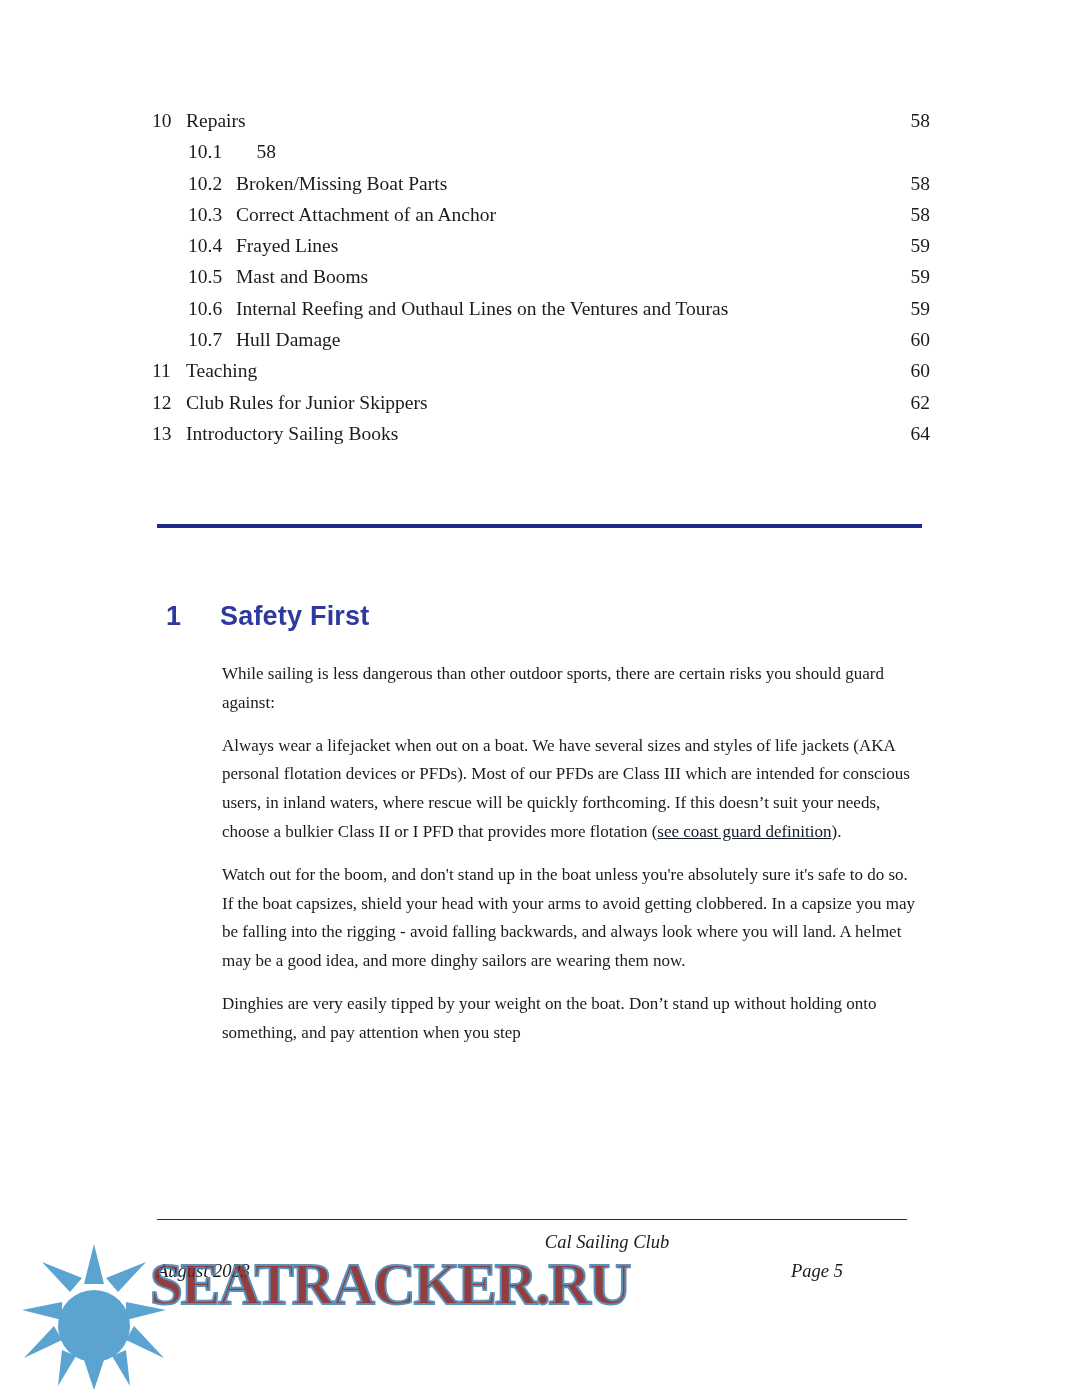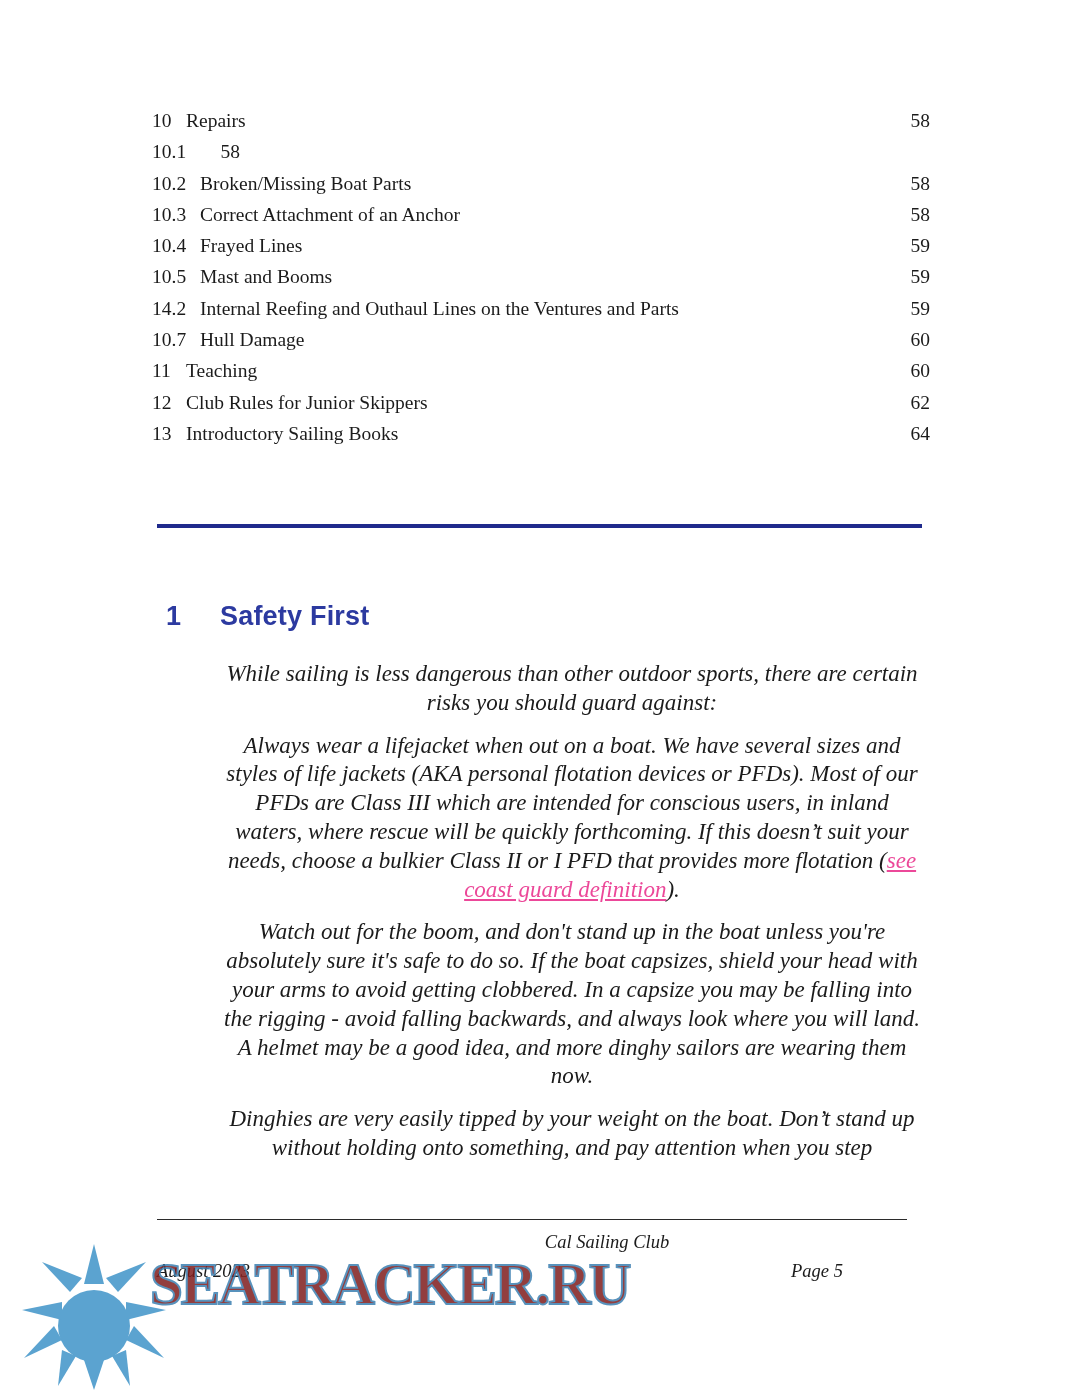--- a/index.html
+++ b/index.html
@@ -35,20 +35,21 @@
     line-height: 31.3px;
     color: #1b1b1b;
   }
   .toc-num {
     width: 34px;
     flex: 0 0 auto;
     text-align: left;
   }
   .toc-num.lvl2 {
     width: 48px;
+    margin-left: 36px;
   }
   .toc-title {
     flex: 1 1 auto;
     white-space: nowrap;
     overflow: hidden;
     text-overflow: ellipsis;
   }
   .toc-page {
     flex: 0 0 auto;
     width: 40px;
@@ -88,29 +89,28 @@
   }
 
   
   .body {
     position: absolute;
     left: 222px;
     top: 660px;
     width: 700px;
   }
   .para {
-    font-size: 23px;
+    font-size: 17px;
     line-height: 28.8px;
     color: #1b1b1b;
     margin: 0 0 14px 0;
-    text-align: center;
-    font-style: italic;
+    text-align: left;
   }
   .link {
-    color: #ec4899;
+    color: #0f172a;
     text-decoration: underline;
   }
 
   
   .footer-rule {
     position: absolute;
     left: 157px;
     top: 1219px;
     width: 750px;
     height: 1px;
@@ -199,22 +199,22 @@
       <span class="toc-page">59</span>
     </div>
 
     <div class="toc-row">
       <span class="toc-num lvl2">10.5</span>
       <span class="toc-title">Mast and Booms</span>
       <span class="toc-page">59</span>
     </div>
 
     <div class="toc-row">
-      <span class="toc-num lvl2">14.2</span>
-      <span class="toc-title">Internal Reefing and Outhaul Lines on the  Ventures and Parts</span>
+      <span class="toc-num lvl2">10.6</span>
+      <span class="toc-title">Internal Reefing and Outhaul Lines on the  Ventures and Touras</span>
       <span class="toc-page">59</span>
     </div>
 
     <div class="toc-row">
       <span class="toc-num lvl2">10.7</span>
       <span class="toc-title">Hull Damage</span>
       <span class="toc-page">60</span>
     </div>
 
     <div class="toc-row">

